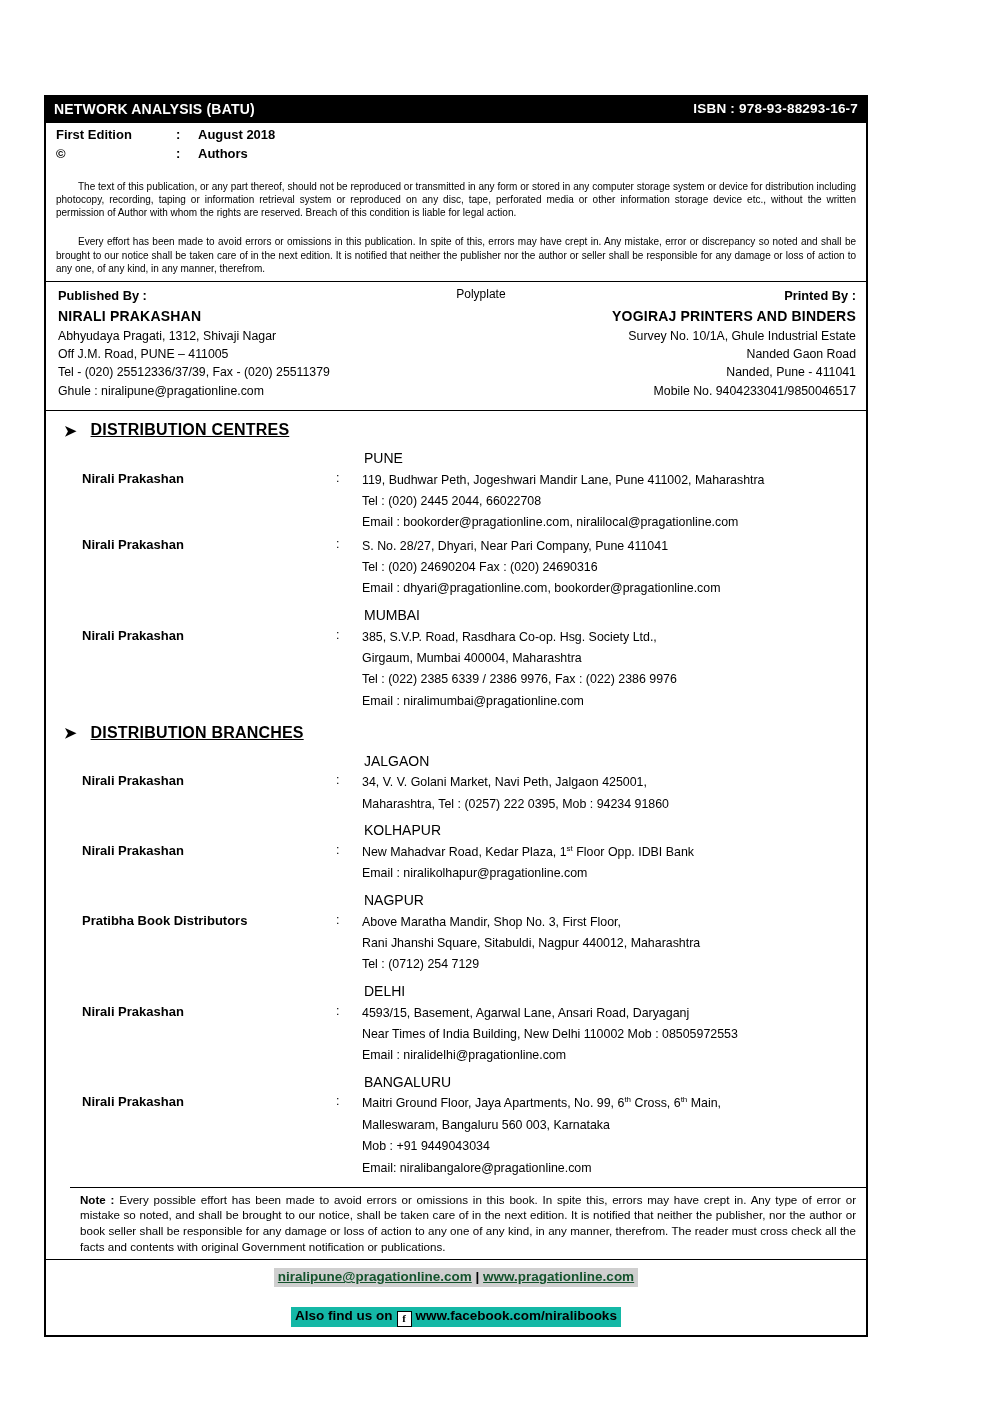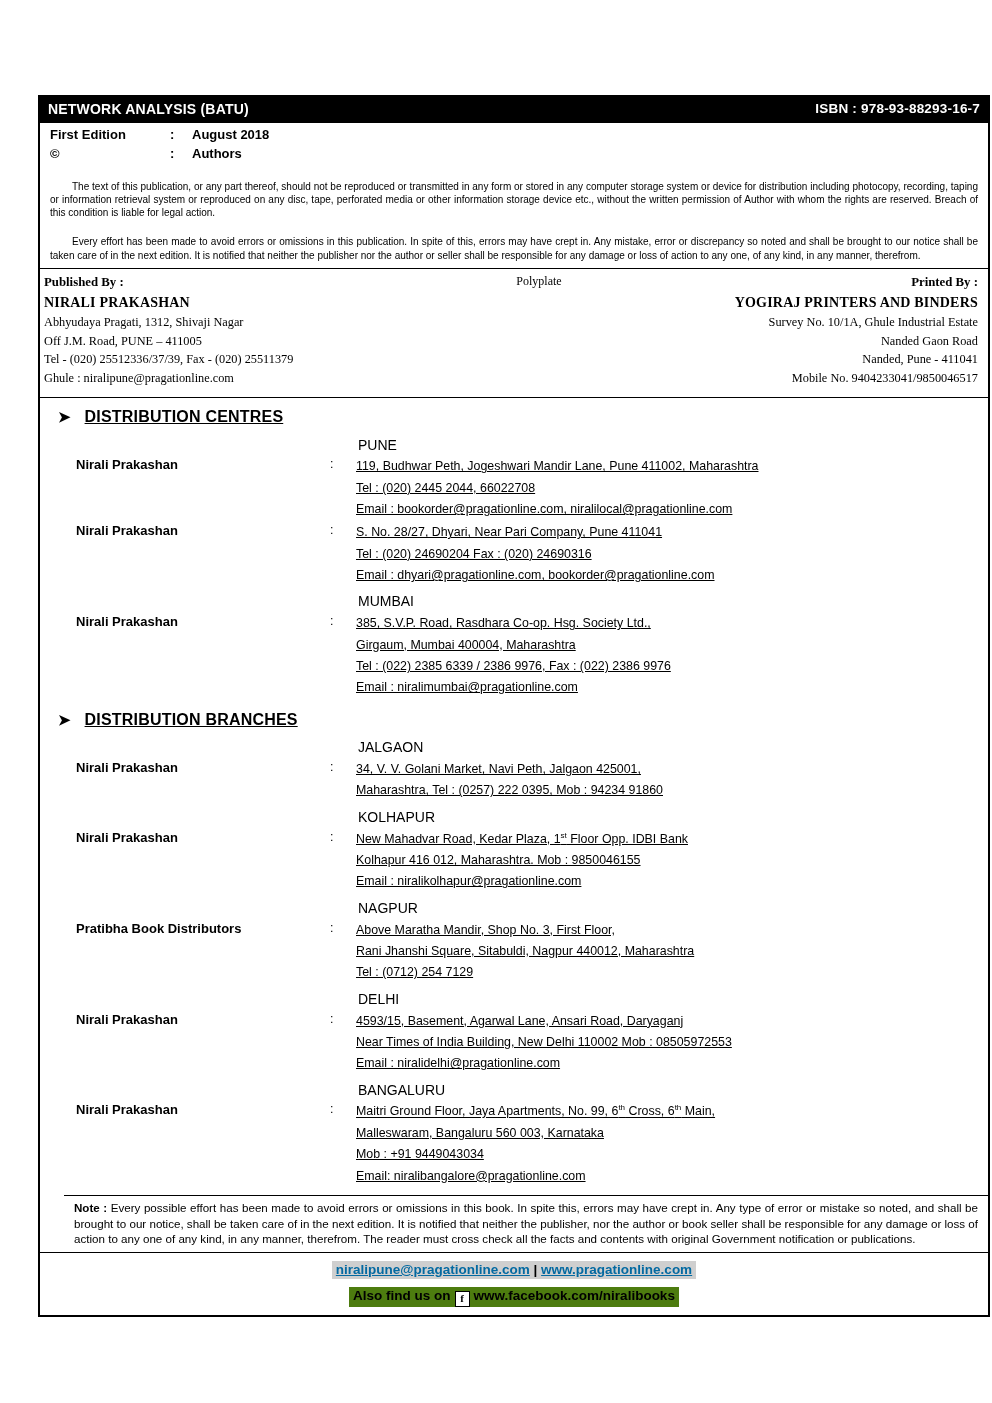--- a/index.html
+++ b/index.html
@@ -15,23 +15,23 @@
     -webkit-font-smoothing: antialiased;
   }
   .page {
     position: relative;
     width: 992px;
     height: 1403px;
     box-sizing: border-box;
   }
   .sheet {
     position: absolute;
-    left: 38px;
+    left: 44px;
     top: 95px;
-    width: 952px;
+    width: 824px;
     border: 2px solid #000;
     box-sizing: border-box;
     padding: 0;
     font-size: 12.3px;
     line-height: 1.35;
   }
   
   .titlebar {
     display: flex;
     justify-content: space-between;
@@ -65,23 +65,22 @@
     margin-top: 16px;
     text-indent: 22px;
   }
   .hr {
     border-top: 1.5px solid #000;
     margin: 4px 0 0 0;
   }
   
   .pubzone {
     display: flex;
-    padding: 4px 10px 6px 4px;
+    padding: 4px 10px 6px 12px;
     font-size: 12.3px;
-    font-family: Liberation Serif, serif;
   }
   .pub-left { width: 44%; }
   .pub-mid { width: 18%; text-align: center; font-size: 12px; padding-top: 0px; }
   .pub-right { width: 38%; text-align: right; }
   .pub-left .line, .pub-right .line { line-height: 1.5; }
   .pub-head { font-weight: bold; font-size: 12.8px; }
   .pub-name { font-weight: bold; font-size: 14px; letter-spacing: 0.2px; }
 
   
   .section-head {
@@ -114,21 +113,21 @@
     margin-bottom: 2px;
   }
   .entry .name {
     width: 290px;
     padding-left: 36px;
     font-weight: bold;
     font-size: 13px;
     box-sizing: border-box;
   }
   .entry .colon { width: 26px; }
-  .entry .lines { flex: 1; padding-right: 12px; text-decoration: underline; }
+  .entry .lines { flex: 1; padding-right: 12px; }
   .entry .lines div { line-height: 1.72; font-size: 12.4px; }
   sup { font-size: 8px; vertical-align: super; }
 
   
   .note-wrap {
     border-top: 1.5px solid #000;
     margin-top: 8px;
     padding: 4px 10px 5px 10px;
     font-size: 11.6px;
     text-align: justify;
@@ -143,27 +142,27 @@
     padding: 8px 0 8px 0;
     text-align: center;
   }
   .footer .l1 {
     font-weight: bold;
     font-size: 13.5px;
     background: #cfcfcf;
     display: inline-block;
     padding: 0 4px;
   }
-  .footer .l1 a { color: #0369a1; text-decoration: underline; }
+  .footer .l1 a { color: #14532d; text-decoration: underline; }
   .footer .l2 {
-    margin-top: 8px;
+    margin-top: 20px;
     font-weight: bold;
     font-size: 13.5px;
     display: inline-block;
-    background: #4d7c0f;
+    background: #14b8a6;
     padding: 0 4px;
   }
   .fbicon {
     display: inline-block;
     width: 13px;
     height: 14px;
     background: #fff;
     border: 1px solid #000;
     font-weight: bold;
     font-size: 11px;
@@ -271,21 +270,20 @@
             <div>34, V. V. Golani Market, Navi Peth, Jalgaon 425001,</div>
             <div>Maharashtra, Tel : (0257) 222 0395, Mob : 94234 91860</div>
           </div>
         </div>
         <div class="city">KOLHAPUR</div>
         <div class="entry">
           <div class="name">Nirali Prakashan</div>
           <div class="colon">:</div>
           <div class="lines">
             <div>New Mahadvar Road, Kedar Plaza, 1<sup>st</sup> Floor Opp. IDBI Bank</div>
-            <div>Kolhapur 416 012, Maharashtra. Mob : 9850046155</div>
             <div>Email : niralikolhapur@pragationline.com</div>
           </div>
         </div>
         <div class="city">NAGPUR</div>
         <div class="entry">
           <div class="name">Pratibha Book Distributors</div>
           <div class="colon">:</div>
           <div class="lines">
             <div>Above Maratha Mandir, Shop No. 3, First Floor,</div>
             <div>Rani Jhanshi Square, Sitabuldi, Nagpur 440012, Maharashtra</div>

